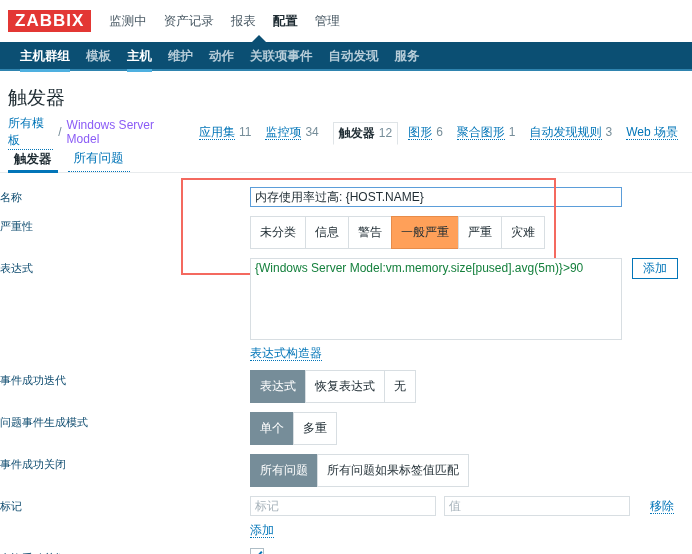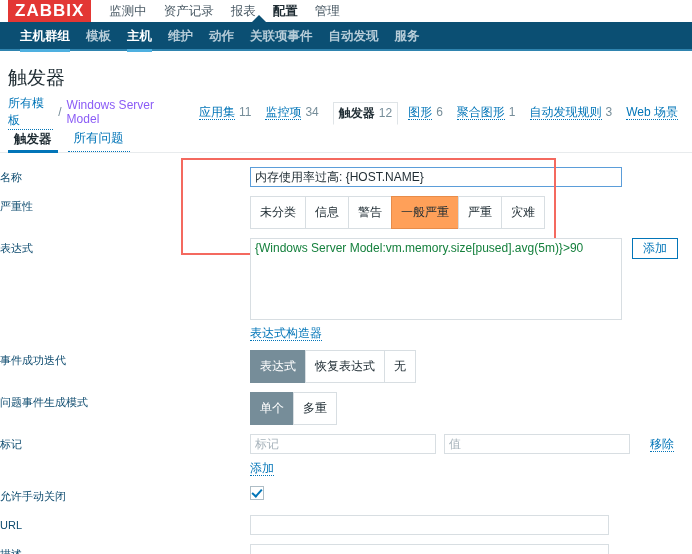--- a/index.html
+++ b/index.html
@@ -8,21 +8,21 @@
     width: 692px; height: 554px;
     background: #ffffff;
     font-family: "Liberation Sans", "DejaVu Sans", sans-serif;
     font-size: 12px;
     color: #1f2c33;
     overflow: hidden;
   }
 
   
   .topbar {
-    height: 22px;
+    height: 42px;
     background: #ffffff;
     display: flex;
     align-items: center;
     padding-left: 8px;
     position: relative;
   }
   .logo {
     background: #e33734;
     color: #ffffff;
     font-weight: bold;
@@ -416,20 +416,29 @@
   <div class="row">
     <div class="lbl-col">问题事件生成模式</div>
     <div class="fld-col">
       <div class="seg">
         <div class="sb sel-gray">单个</div>
         <div class="sb">多重</div>
       </div>
     </div>
   </div>
 
+  <div class="row">
+    <div class="lbl-col">事件成功关闭</div>
+    <div class="fld-col">
+      <div class="seg">
+        <div class="sb sel-gray">所有问题</div>
+        <div class="sb">所有问题如果标签值匹配</div>
+      </div>
+    </div>
+  </div>
 
   <div class="row" style="margin-top:6px;">
     <div class="lbl-col">标记</div>
     <div class="fld-col" style="flex-direction:column;">
       <div class="tag-row">
         <input type="text" class="tag-key" placeholder="标记" style="">
         <input type="text" class="tag-val" style="margin-left: 8px;" placeholder="值">
         <a class="link rm">移除</a>
       </div>
       <a class="link tag-add">添加</a>

